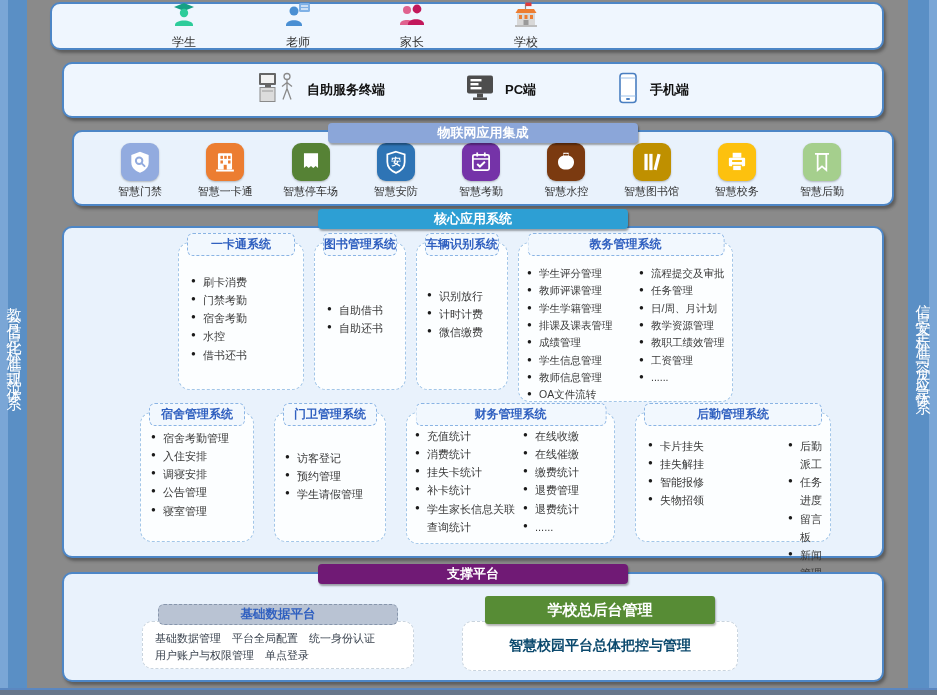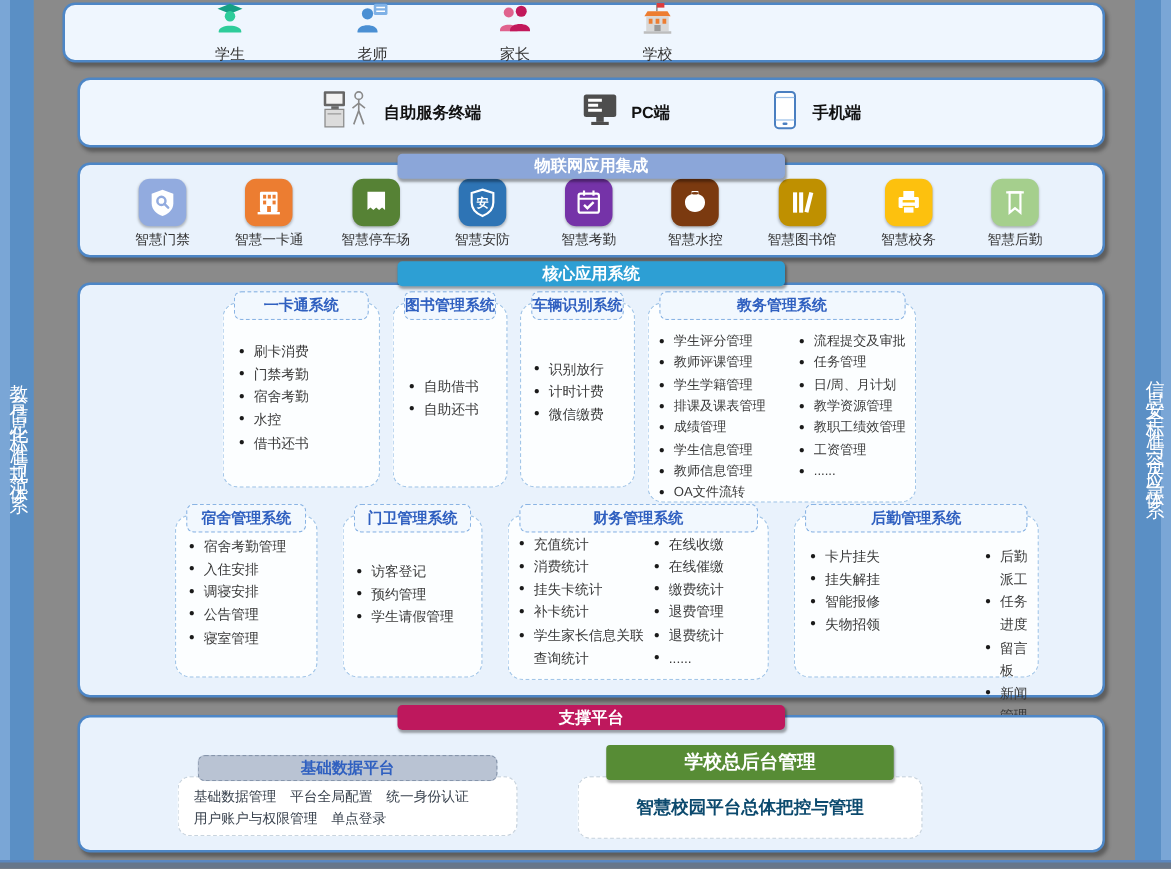--- a/index.html
+++ b/index.html
@@ -12,21 +12,21 @@
   .vbar-right { right:0; width:29px; background:linear-gradient(90deg,#5a8fc5 0 21px,#7aa6d6 21px); }
   .vtext { writing-mode:vertical-rl; text-orientation:upright; color:#fff; font-size:15px; letter-spacing:8px; }
 
   
   .panel { position:absolute; background:#e9f2fc; border:2px solid #4d86c6; border-radius:10px;
            box-shadow:2px 3px 3px rgba(40,40,40,.45); }
   .panel.light { background:#eff6fe; }
 
   #users-box     { left:50px; top:2px;   width:834px; height:48px; }
   #terminals-box { left:62px; top:62px;  width:822px; height:56px; }
-  #iot-box       { left:62px; top:130px; width:822px; height:76px; }
+  #iot-box       { left:72px; top:130px; width:822px; height:76px; }
   #core-box      { left:62px; top:226px; width:822px; height:332px; }
   #support-box   { left:62px; top:572px; width:822px; height:110px; }
 
   
   .hdr-pill { position:absolute; left:50%; transform:translateX(-50%); width:310px; height:20px;
               line-height:20px; text-align:center; color:#fff; font-size:13px; font-weight:bold;
               border-radius:4px; box-shadow:1px 2px 2px rgba(0,0,0,.35); z-index:3; }
 
   
   .users-row { display:flex; gap:74px; padding-left:112px; align-items:center; height:100%; }
@@ -406,21 +406,21 @@
               <li>任务进度</li>
               <li>留言板</li>
               <li>新闻管理</li>
             </ul>
         </div>
       </div>
     </div>
   </div>
 
   <div class="panel" id="support-box">
-    <div class="hdr-pill" style="top: -10px; background-color: #be185d;">支撑平台</div>
+    <div class="hdr-pill" style="top: -10px; background-color: #701a75;">支撑平台</div>
 
     <div class="base-group">
       <div class="base-pill" style="background-color: rgb(185, 195, 211);">基础数据平台</div>
       <div class="base-box">
         <div>基础数据管理　平台全局配置　统一身份认证</div>
         <div>用户账户与权限管理　单点登录</div>
       </div>
     </div>
 
     <div class="admin-group">

